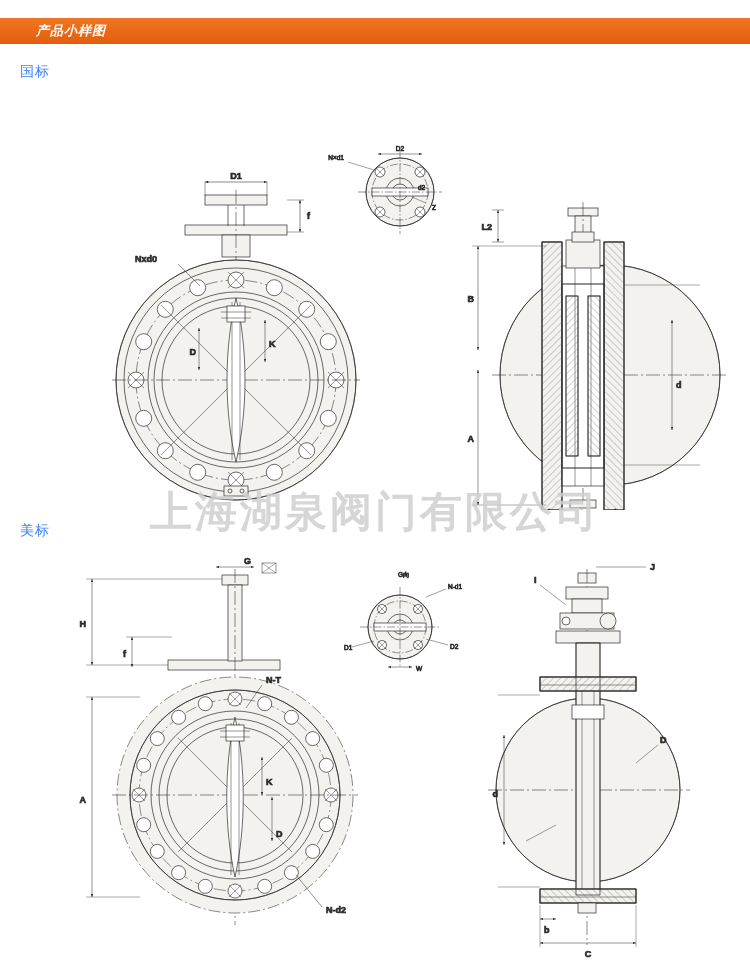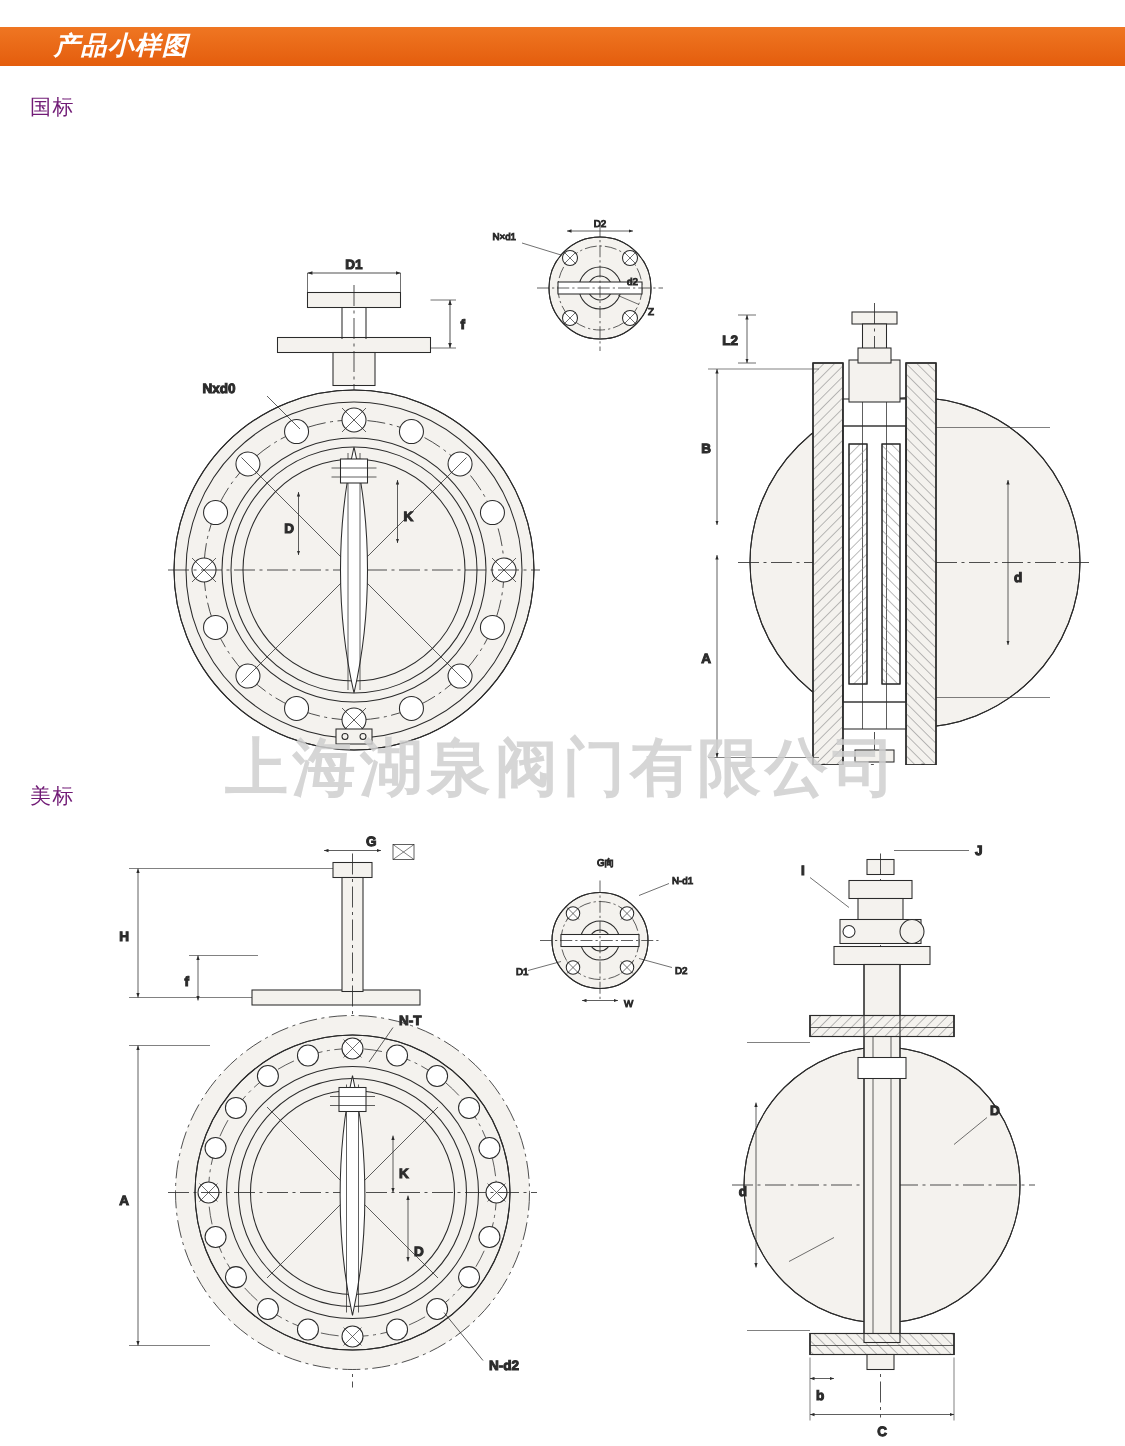--- a/index.html
+++ b/index.html
@@ -16,31 +16,31 @@
   #header-bar {
     position: absolute;
     left: 0; top: 18px;
     width: 750px; height: 26px;
     background: #e8621b;
     background: linear-gradient(to bottom, #ef7622 0%, #e45d0d 100%);
   }
   #header-title {
     position: absolute;
     left: 36px; top: 22px;
-    font-size: 17px;
+    font-size: 13px;
     font-weight: bold;
     color: #ffffff;
     letter-spacing: 1px;
     line-height: 18px;
     font-style: italic;
   }
   .section-label {
     position: absolute;
     font-size: 14px;
-    color: #701a75;
+    color: #3b82f6;
     letter-spacing: 1px;
   }
   #label-guobiao { left: 20px; top: 63px; }
   #label-meibiao { left: 20px; top: 522px; text-align: right; }
 
   #watermark {
     position: absolute;
     left: 0; top: 484px;
     width: 750px;
     text-align: center;

